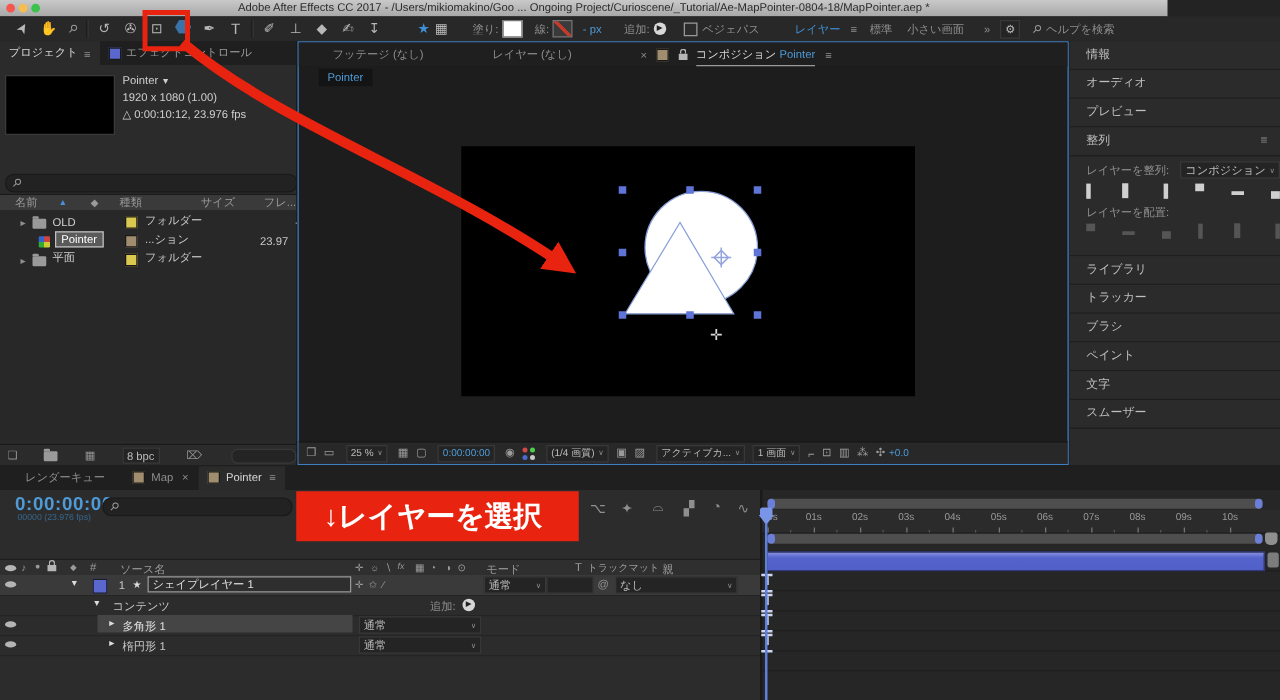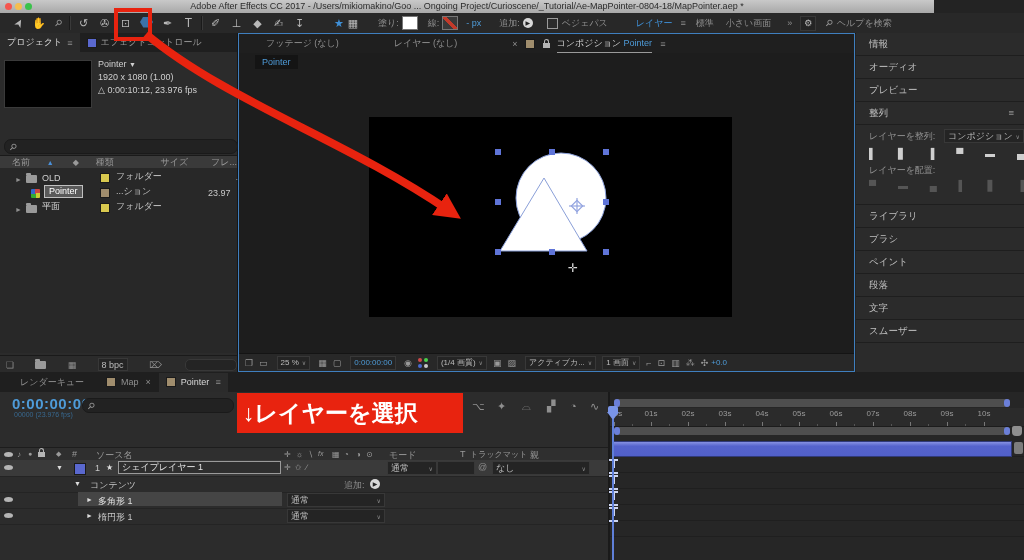--- a/index.html
+++ b/index.html
@@ -79,21 +79,21 @@
   .tick{position:absolute;bottom:0;width:1px;height:4px;background:#777;}
   .mtick{position:absolute;bottom:0;width:1px;height:2px;background:#555;}
   .rlabel{position:absolute;top:1px;transform:translateX(-50%);color:#9a9a9a;font-size:8px;}
   .ibeam{position:absolute;width:9px;height:11px;border-top:2px solid #cdd5f0;border-bottom:2px solid #cdd5f0;}
   .ibeam:before{content:"";position:absolute;left:3.5px;top:0;width:2px;height:7px;background:#cdd5f0;}
   .tri-dn{width:0;height:0;border-left:6px solid transparent;border-right:6px solid transparent;border-top:8px solid #7a95e8;}
 
   
   .anno-box{position:absolute;left:114px;top:8px;width:30px;height:25px;border:4px solid #e8230f;z-index:62;}
   .anno-label{position:absolute;left:237px;top:393px;width:226px;height:40px;background:#e8230f;z-index:62;
-              color:#fff;font-weight:bold;font-size:23px;line-height:40px;padding-left:6px;box-sizing:border-box;}
+              color:#fff;font-weight:bold;font-size:23px;line-height:40px;padding-left:22px;box-sizing:border-box;}
   .anno-arrow{position:absolute;left:0;top:0;z-index:58;pointer-events:none;}
 </style>
 </head>
 <body>
 
 <div id="app">
 
   <div class="abs titlebar">
     <span class="tl" style="left:5px;background:#f5564e"></span>
     <span class="tl" style="left:15px;background:#f5be4f"></span>
@@ -320,23 +320,23 @@
       <div class="row" style="margin-top:3px;gap:14px;color:#555;font-size:10px">
         <span>▀</span>
         <span>▬</span>
         <span>▄</span>
         <span>▌</span>
         <span>▋</span>
         <span>▐</span>
       </div>
     </div>
     <div class="rp-item">ライブラリ</div>
+    <div class="rp-item">トラッカー</div>
     <div class="rp-item">ブラシ</div>
     <div class="rp-item">ペイント</div>
-    <div class="rp-item">段落</div>
     <div class="rp-item">文字</div>
     <div class="rp-item">スムーザー</div>
   </div>
 
   <div class="abs timeline">
     <div class="tl-tabs">
       <span class="dim" style="margin-left:20px">レンダーキュー</span>
       <span class="lbl-sq" style="background:#a08d6d;margin-left:22px"></span>
       <span class="dim" style="margin-left:5px">Map</span>
       <span class="dim" style="margin-left:7px">×</span>

